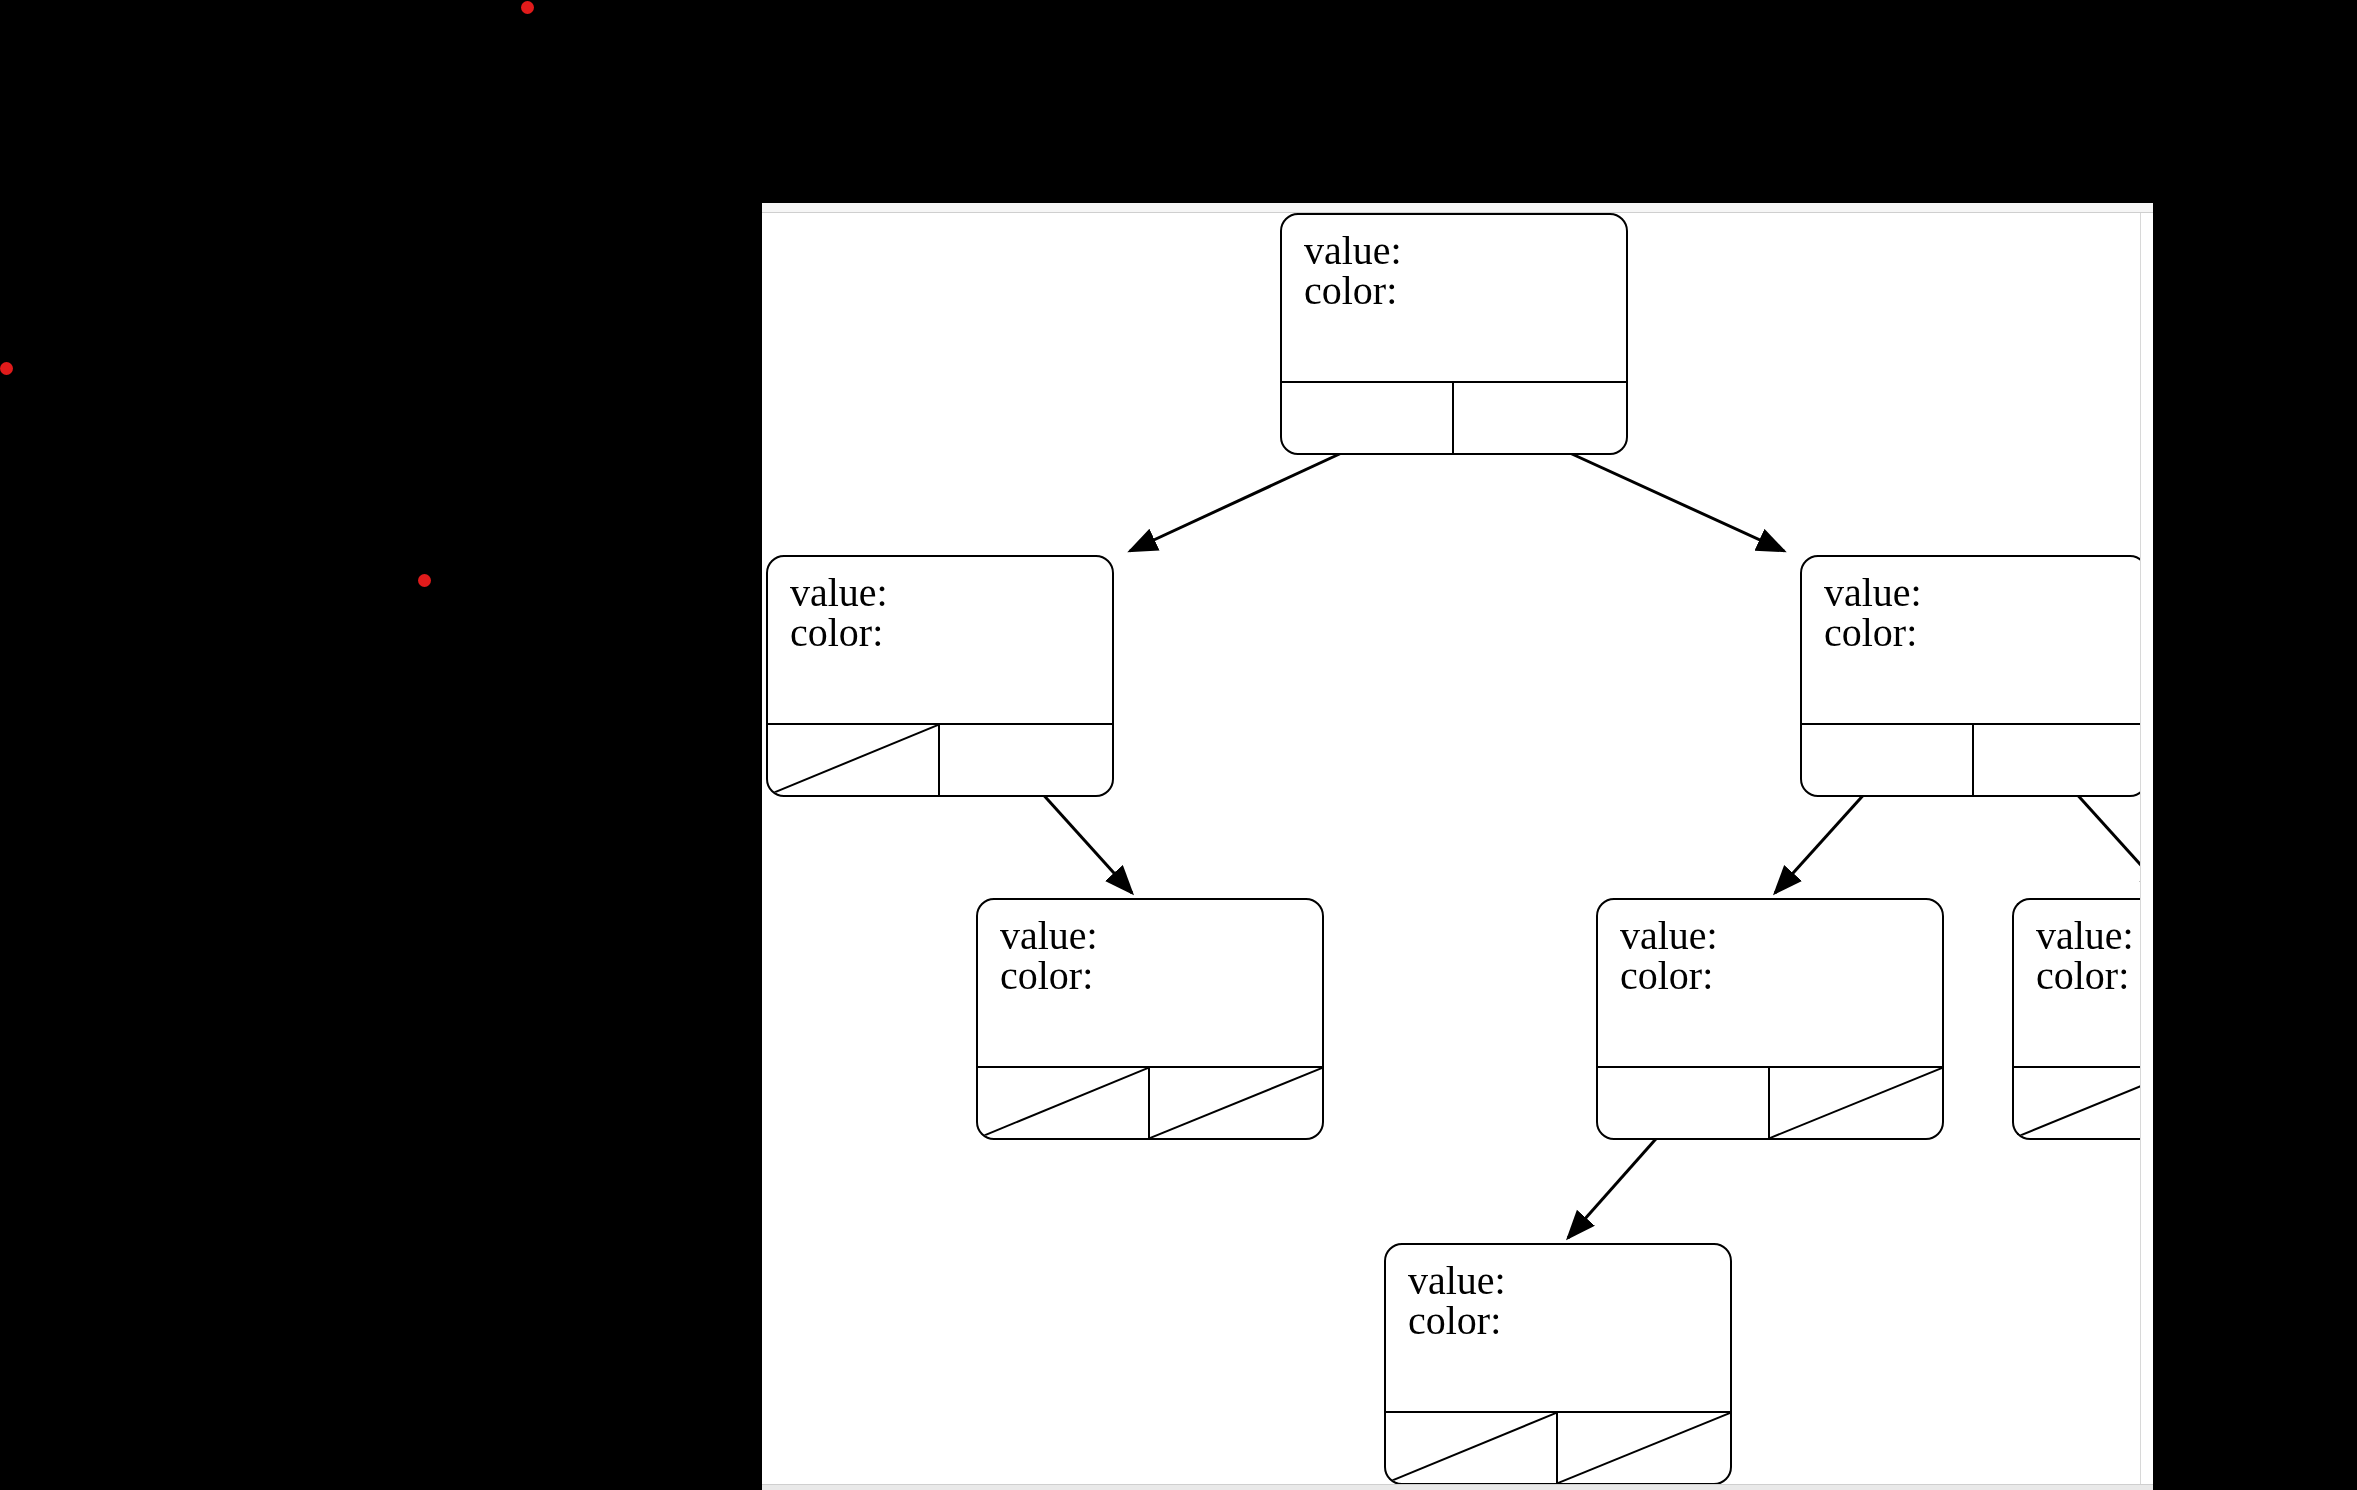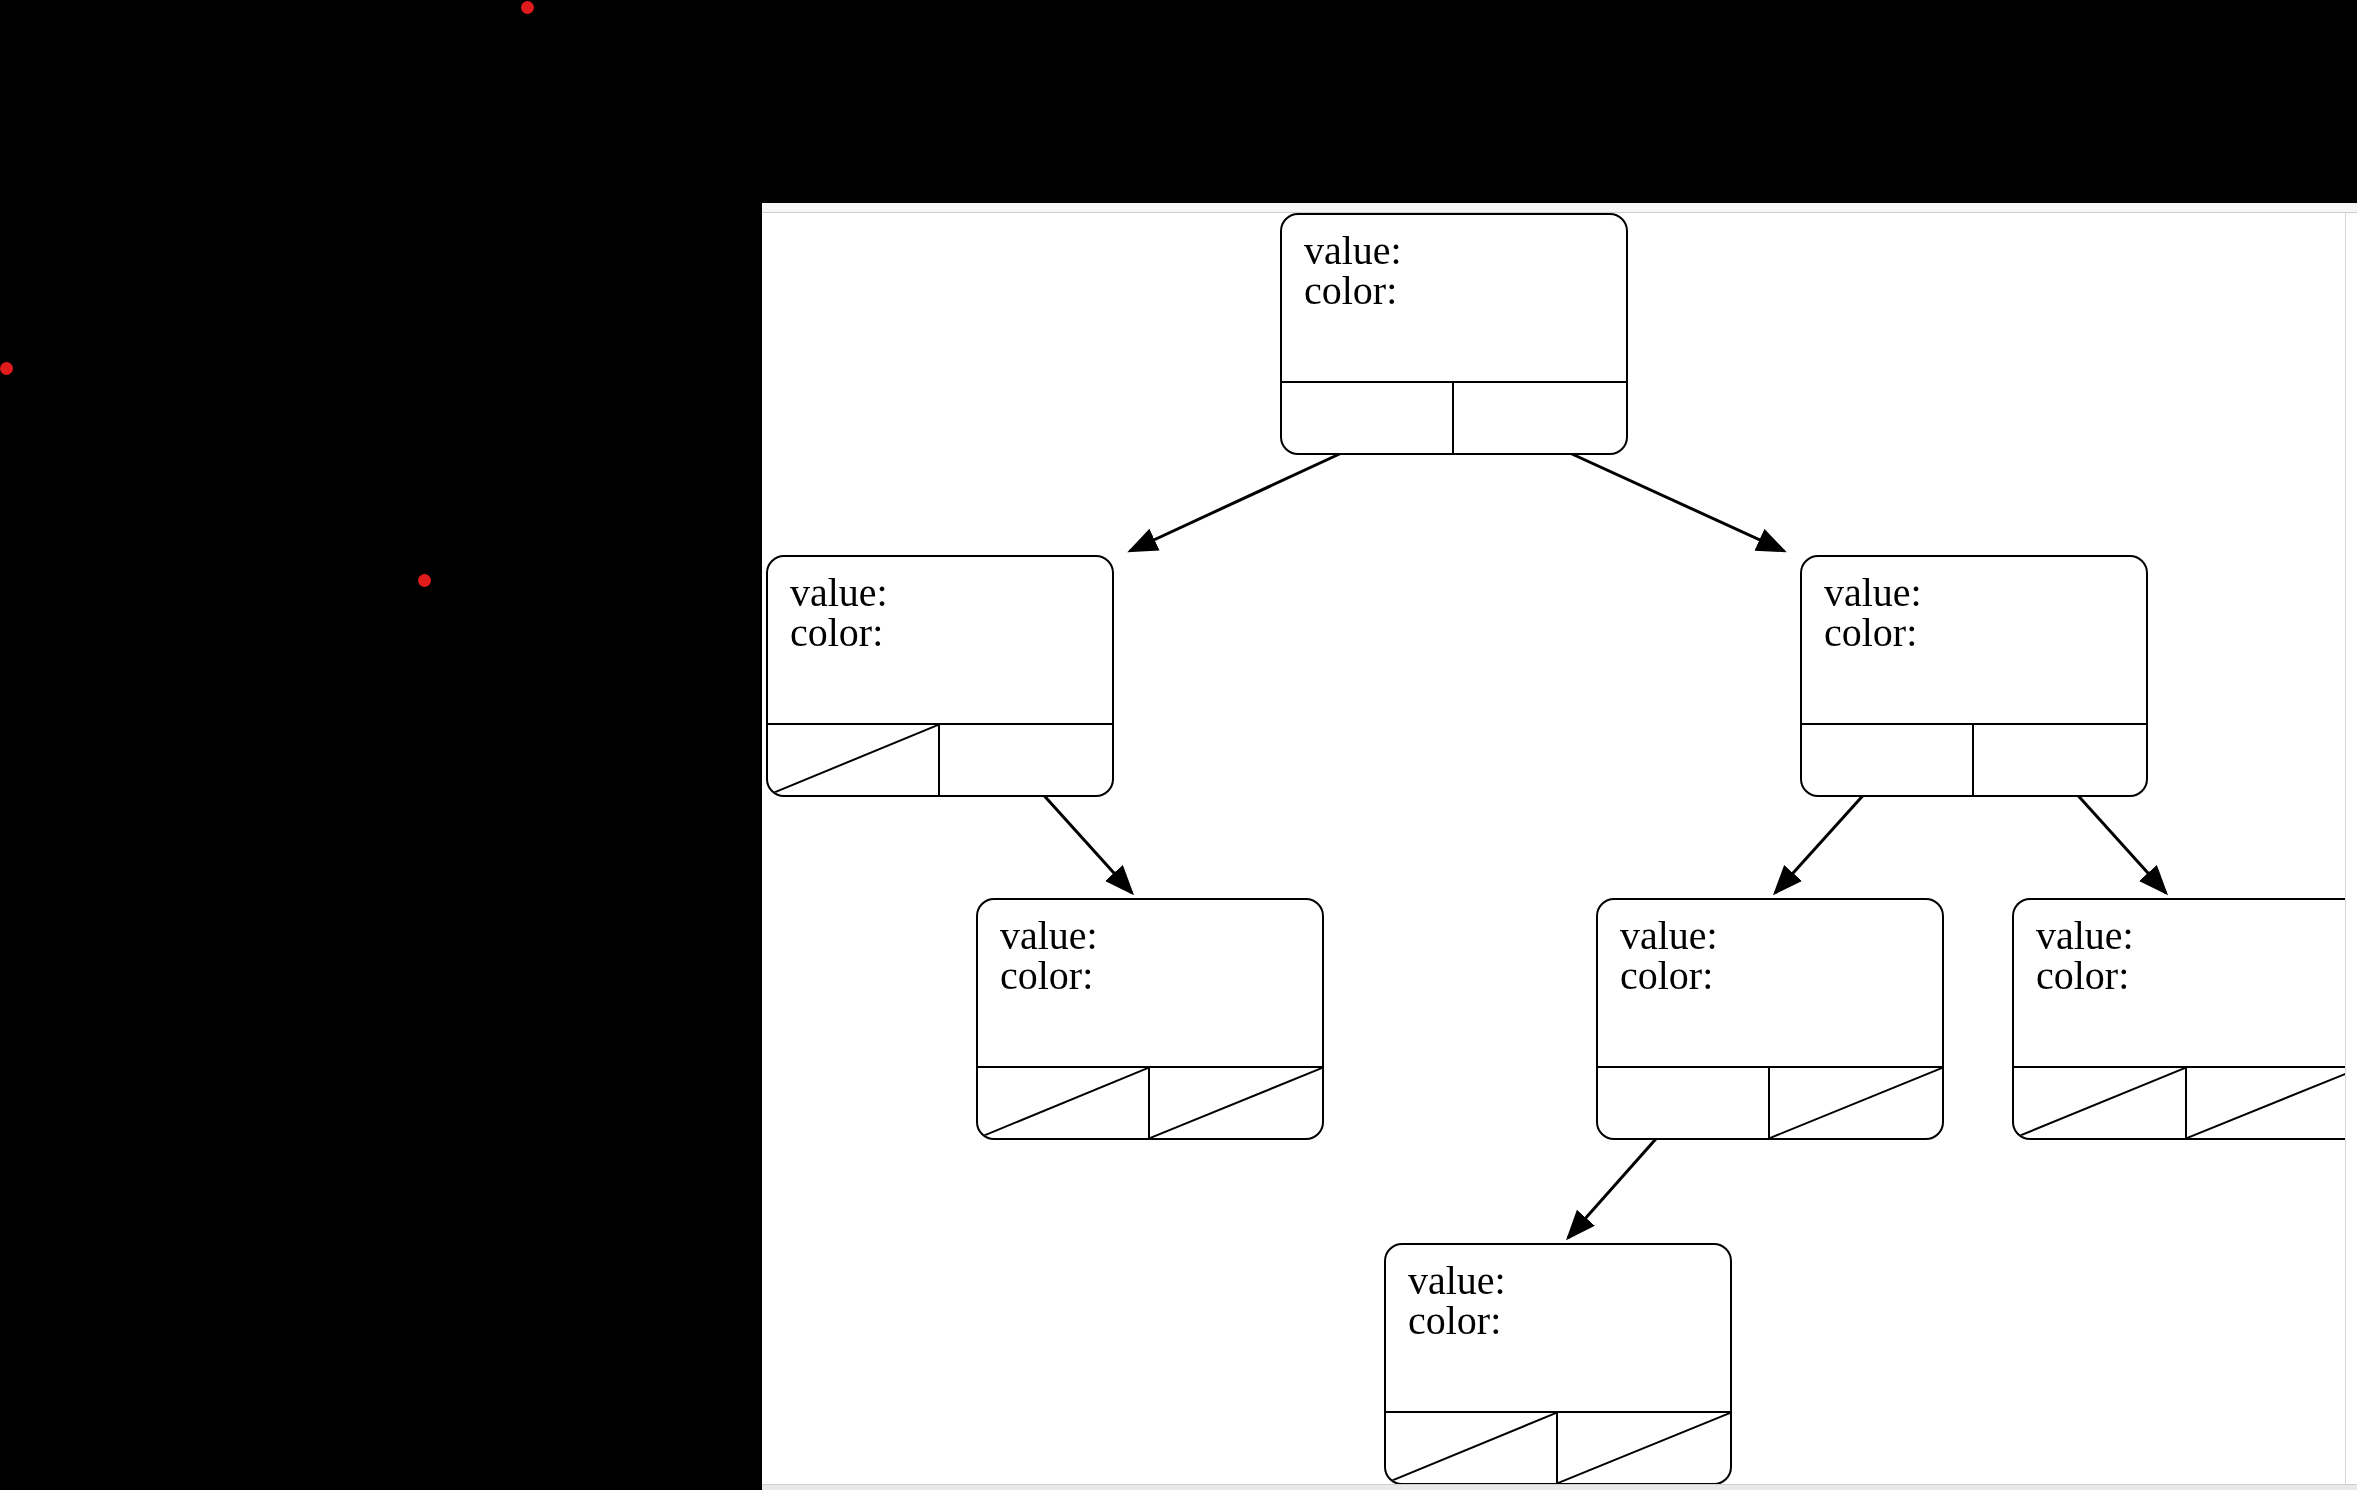--- a/index.html
+++ b/index.html
@@ -28,21 +28,21 @@
     position: absolute;
     border-radius: 50%;
     background: #e01b1b;
   }
 
   
   #diagram-panel {
     position: absolute;
     left: 762px;
     top: 203px;
-    width: 1596px;
+    width: 1391px;
     height: 1287px;
     background: #ffffff;
     overflow: hidden;
   }
   #panel-top-strip {
     position: absolute;
     left: 0; top: 0;
     width: 100%; height: 9px;
     background: #f6f6f6;
     border-bottom: 1px solid #cfcfcf;

